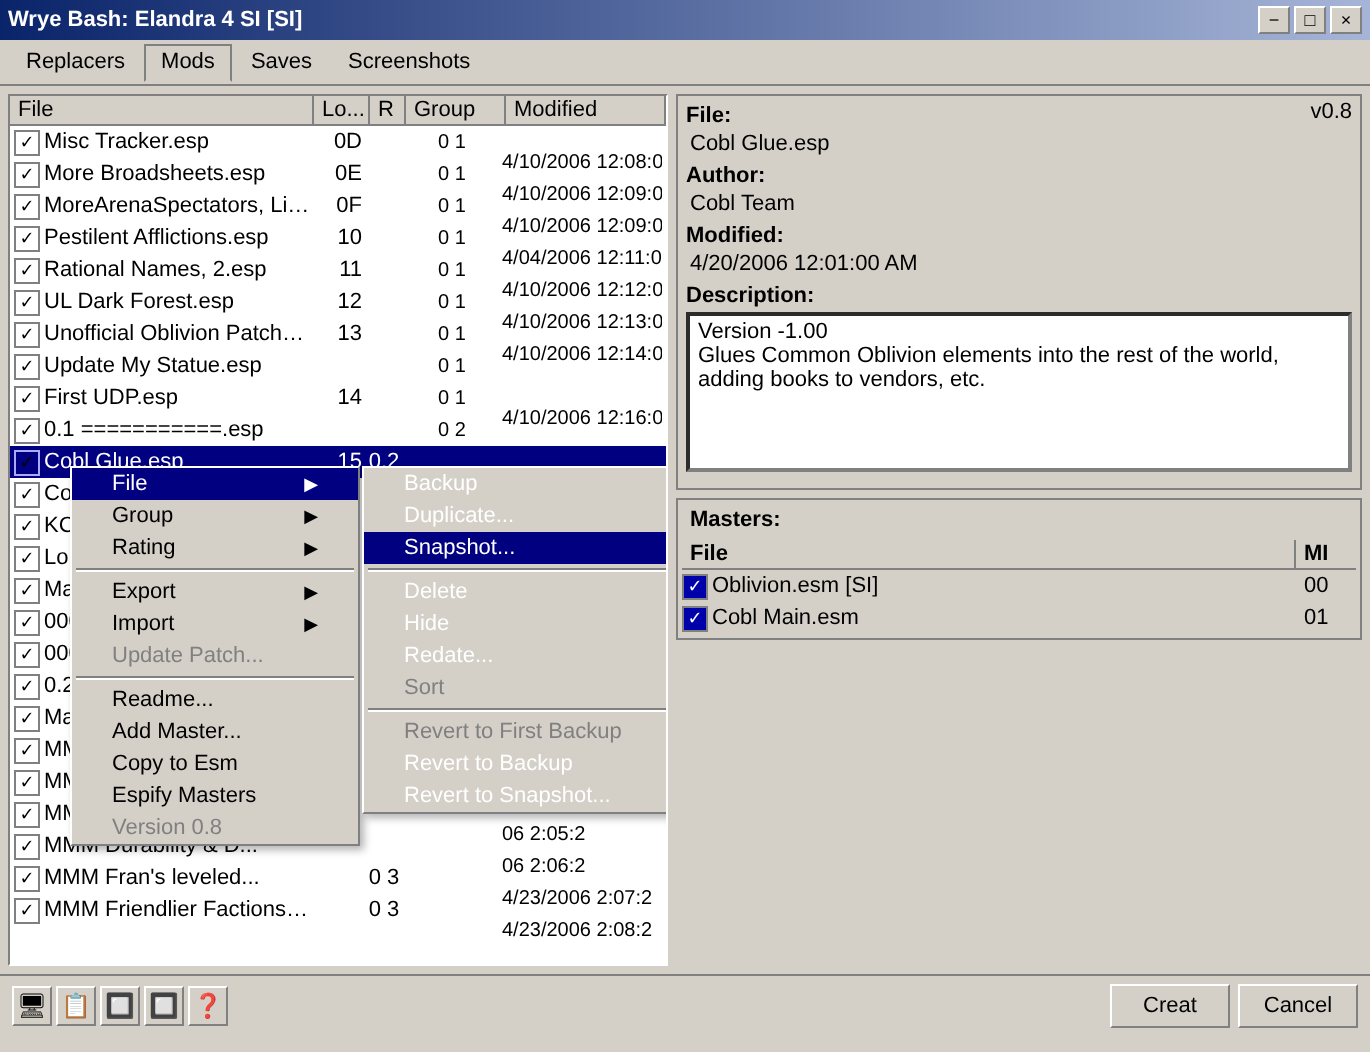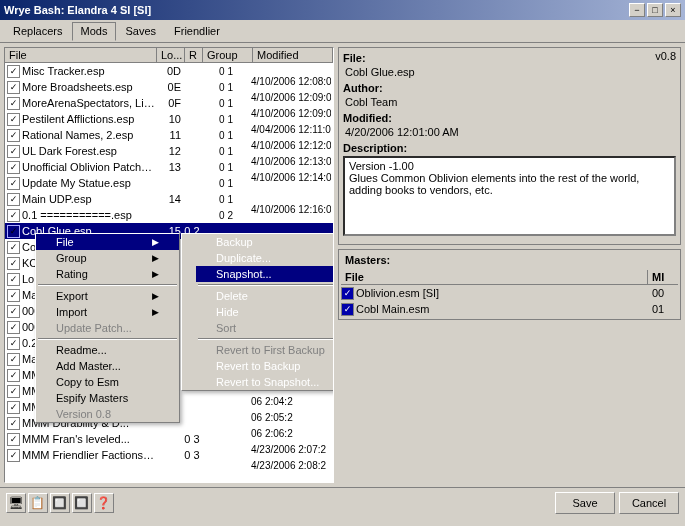--- a/index.html
+++ b/index.html
@@ -164,21 +164,20 @@
     .sub-menu {
       position: absolute;
       left: 145px;
       top: -1px;
       background: #d4d0c8;
       border: 1px solid;
       border-color: #ffffff #808080 #808080 #ffffff;
       box-shadow: 2px 2px 4px rgba(0,0,0,0.3);
       width: 160px;
       z-index: 210;
-      padding-left: 14px;
     }
     .menu-item {
       padding: 2px 20px 2px 20px;
       cursor: pointer;
       display: flex;
       align-items: center;
       justify-content: space-between;
       font-size: 11px;
       position: relative;
       white-space: nowrap;
@@ -336,21 +335,21 @@
     <div class="title-bar-btn">−</div>
     <div class="title-bar-btn">□</div>
     <div class="title-bar-btn">×</div>
   </div>
 </div>
 
 <div class="menu-bar">
   <div class="menu-tab">Replacers</div>
   <div class="menu-tab active">Mods</div>
   <div class="menu-tab">Saves</div>
-  <div class="menu-tab">Friendlier</div>
+  <div class="menu-tab">Screenshots</div>
 </div>
 
 <div class="main-container">
 
   <div class="left-panel">
     <div class="list-header">
       <div class="list-header-cell col-file">File</div>
       <div class="list-header-cell col-lo">Lo...</div>
       <div class="list-header-cell col-r">R</div>
       <div class="list-header-cell col-group">Group</div>
@@ -418,21 +417,21 @@
           <div class="list-item">
     <div class="checkbox checked" style=""></div>
     <div class="item-filename" style="">Update My Statue.esp</div>
     <div class="item-lo" style=""></div>
     <div class="item-r" style=""></div>
     <div class="item-group" style="">0 1</div>
     <div class="item-modified" style=""></div>
   </div>
           <div class="list-item">
     <div class="checkbox checked" style=""></div>
-    <div class="item-filename" style="">Main UDP.esp</div>
+    <div class="item-filename" style="">First UDP.esp</div>
     <div class="item-lo" style="">14</div>
     <div class="item-r" style=""></div>
     <div class="item-group" style="">0 1</div>
     <div class="item-modified" style="">4/10/2006 12:16:0</div>
   </div>
           <div class="list-item">
     <div class="checkbox checked" style=""></div>
     <div class="item-filename" style="">0.1 ===========.esp</div>
     <div class="item-lo" style=""></div>
     <div class="item-r" style=""></div>
@@ -577,20 +576,23 @@
               </div>
             <div class="menu-item menu-item-highlighted">
                 <span>Snapshot...</span>
               </div>
             <div class="menu-separator"></div>
             <div class="menu-item">
                 <span>Delete</span>
               </div>
             <div class="menu-item">
                 <span>Hide</span>
+              </div>
+            <div class="menu-item">
+                <span>Redate...</span>
               </div>
             <div class="menu-item disabled">
                 <span>Sort</span>
               </div>
             <div class="menu-separator"></div>
             <div class="menu-item disabled">
                 <span>Revert to First Backup</span>
               </div>
             <div class="menu-item">
                 <span>Revert to Backup</span>
@@ -689,16 +691,16 @@
 
 <div class="bottom-bar">
   <div class="bottom-icons">
     <div class="bottom-icon">🖥</div>
     <div class="bottom-icon">📋</div>
     <div class="bottom-icon">🔲</div>
     <div class="bottom-icon">🔲</div>
     <div class="bottom-icon">❓</div>
   </div>
   <div class="bottom-buttons">
-    <div class="bottom-btn">Save</div>
+    <div class="bottom-btn">Creat</div>
     <div class="bottom-btn">Cancel</div>
   </div>
 </div>
 
 </body></html>

